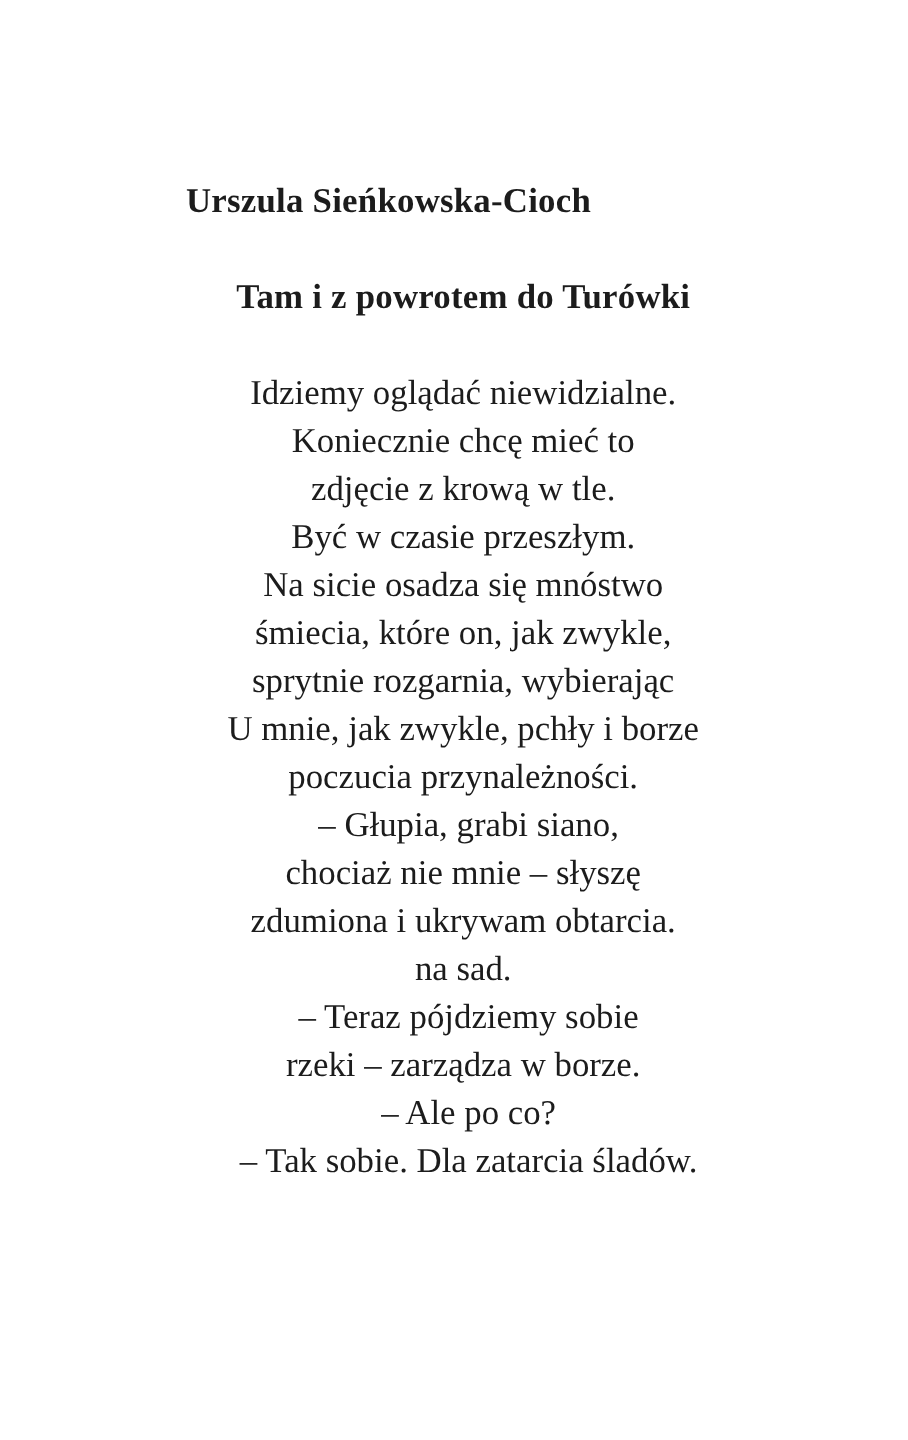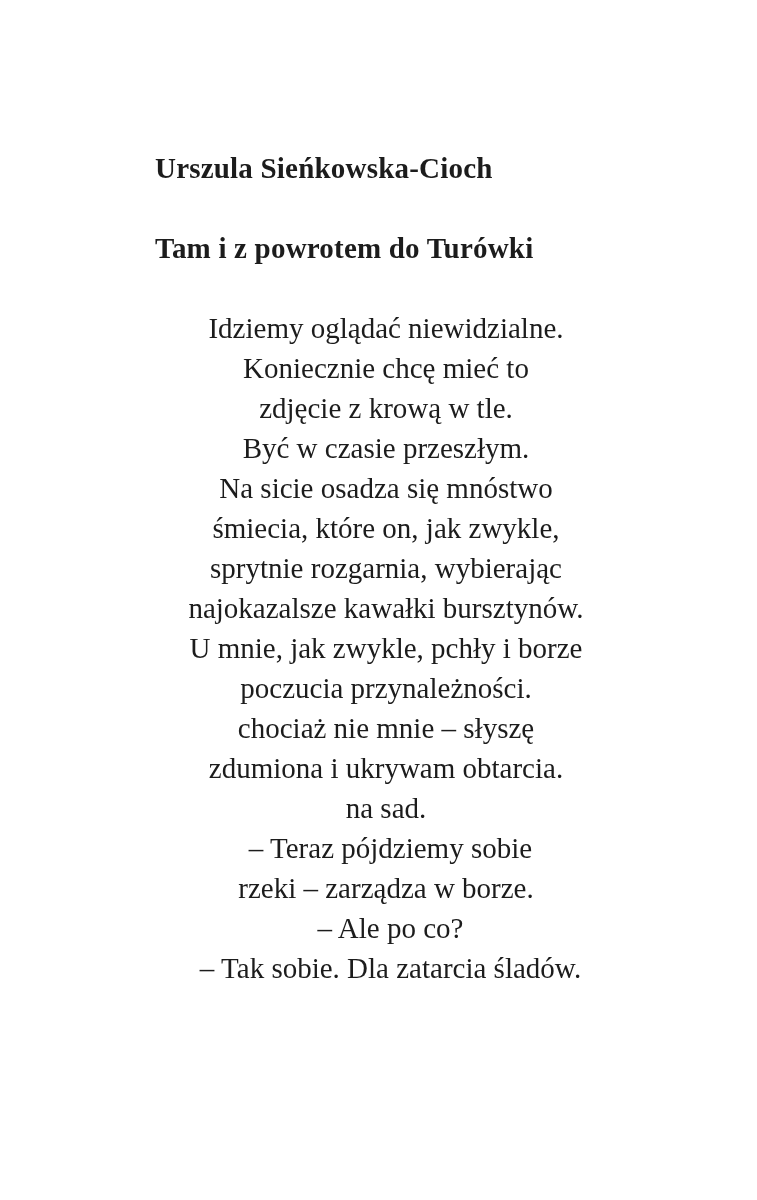--- a/index.html
+++ b/index.html
@@ -28,20 +28,21 @@
     line-height: 40px;
     margin: 0;
     letter-spacing: 0.2px;
   }
   .title {
     font-size: 29px;
     font-weight: bold;
     line-height: 40px;
     margin: 40px 0 0 0;
     letter-spacing: 0.2px;
+    text-align: center;
   }
   .poem {
     margin-top: 40px;
   }
   .line {
     font-size: 29px;
     line-height: 40px;
     margin: 0;
     white-space: nowrap;
     text-align: center;
@@ -58,23 +59,23 @@
     <h1 class="author">Urszula Sieńkowska-Cioch</h1>
     <h2 class="title">Tam i z powrotem do Turówki</h2>
     <div class="poem">
       <p class="line">Idziemy oglądać niewidzialne.</p>
       <p class="line">Koniecznie chcę mieć to</p>
       <p class="line">zdjęcie z krową w tle.</p>
       <p class="line">Być w czasie przeszłym.</p>
       <p class="line">Na sicie osadza się mnóstwo</p>
       <p class="line">śmiecia, które on, jak zwykle,</p>
       <p class="line">sprytnie rozgarnia, wybierając</p>
-      <p class="line">najokazalsze kawałki bursztynów.</p>
       <p class="line">U mnie, jak zwykle, pchły i borze</p>
       <p class="line">poczucia przynależności.</p>
+      <p class="line indent">– Głupia, grabi siano,</p>
       <p class="line">chociaż nie mnie – słyszę</p>
       <p class="line">zdumiona i ukrywam obtarcia.</p>
       <p class="line">na sad.</p>
       <p class="line indent">– Teraz pójdziemy sobie</p>
       <p class="line">rzeki – zarządza w borze.</p>
       <p class="line indent">– Ale po co?</p>
       <p class="line indent">– Tak sobie. Dla zatarcia śladów.</p>
     </div>
   </div>
 </div>

